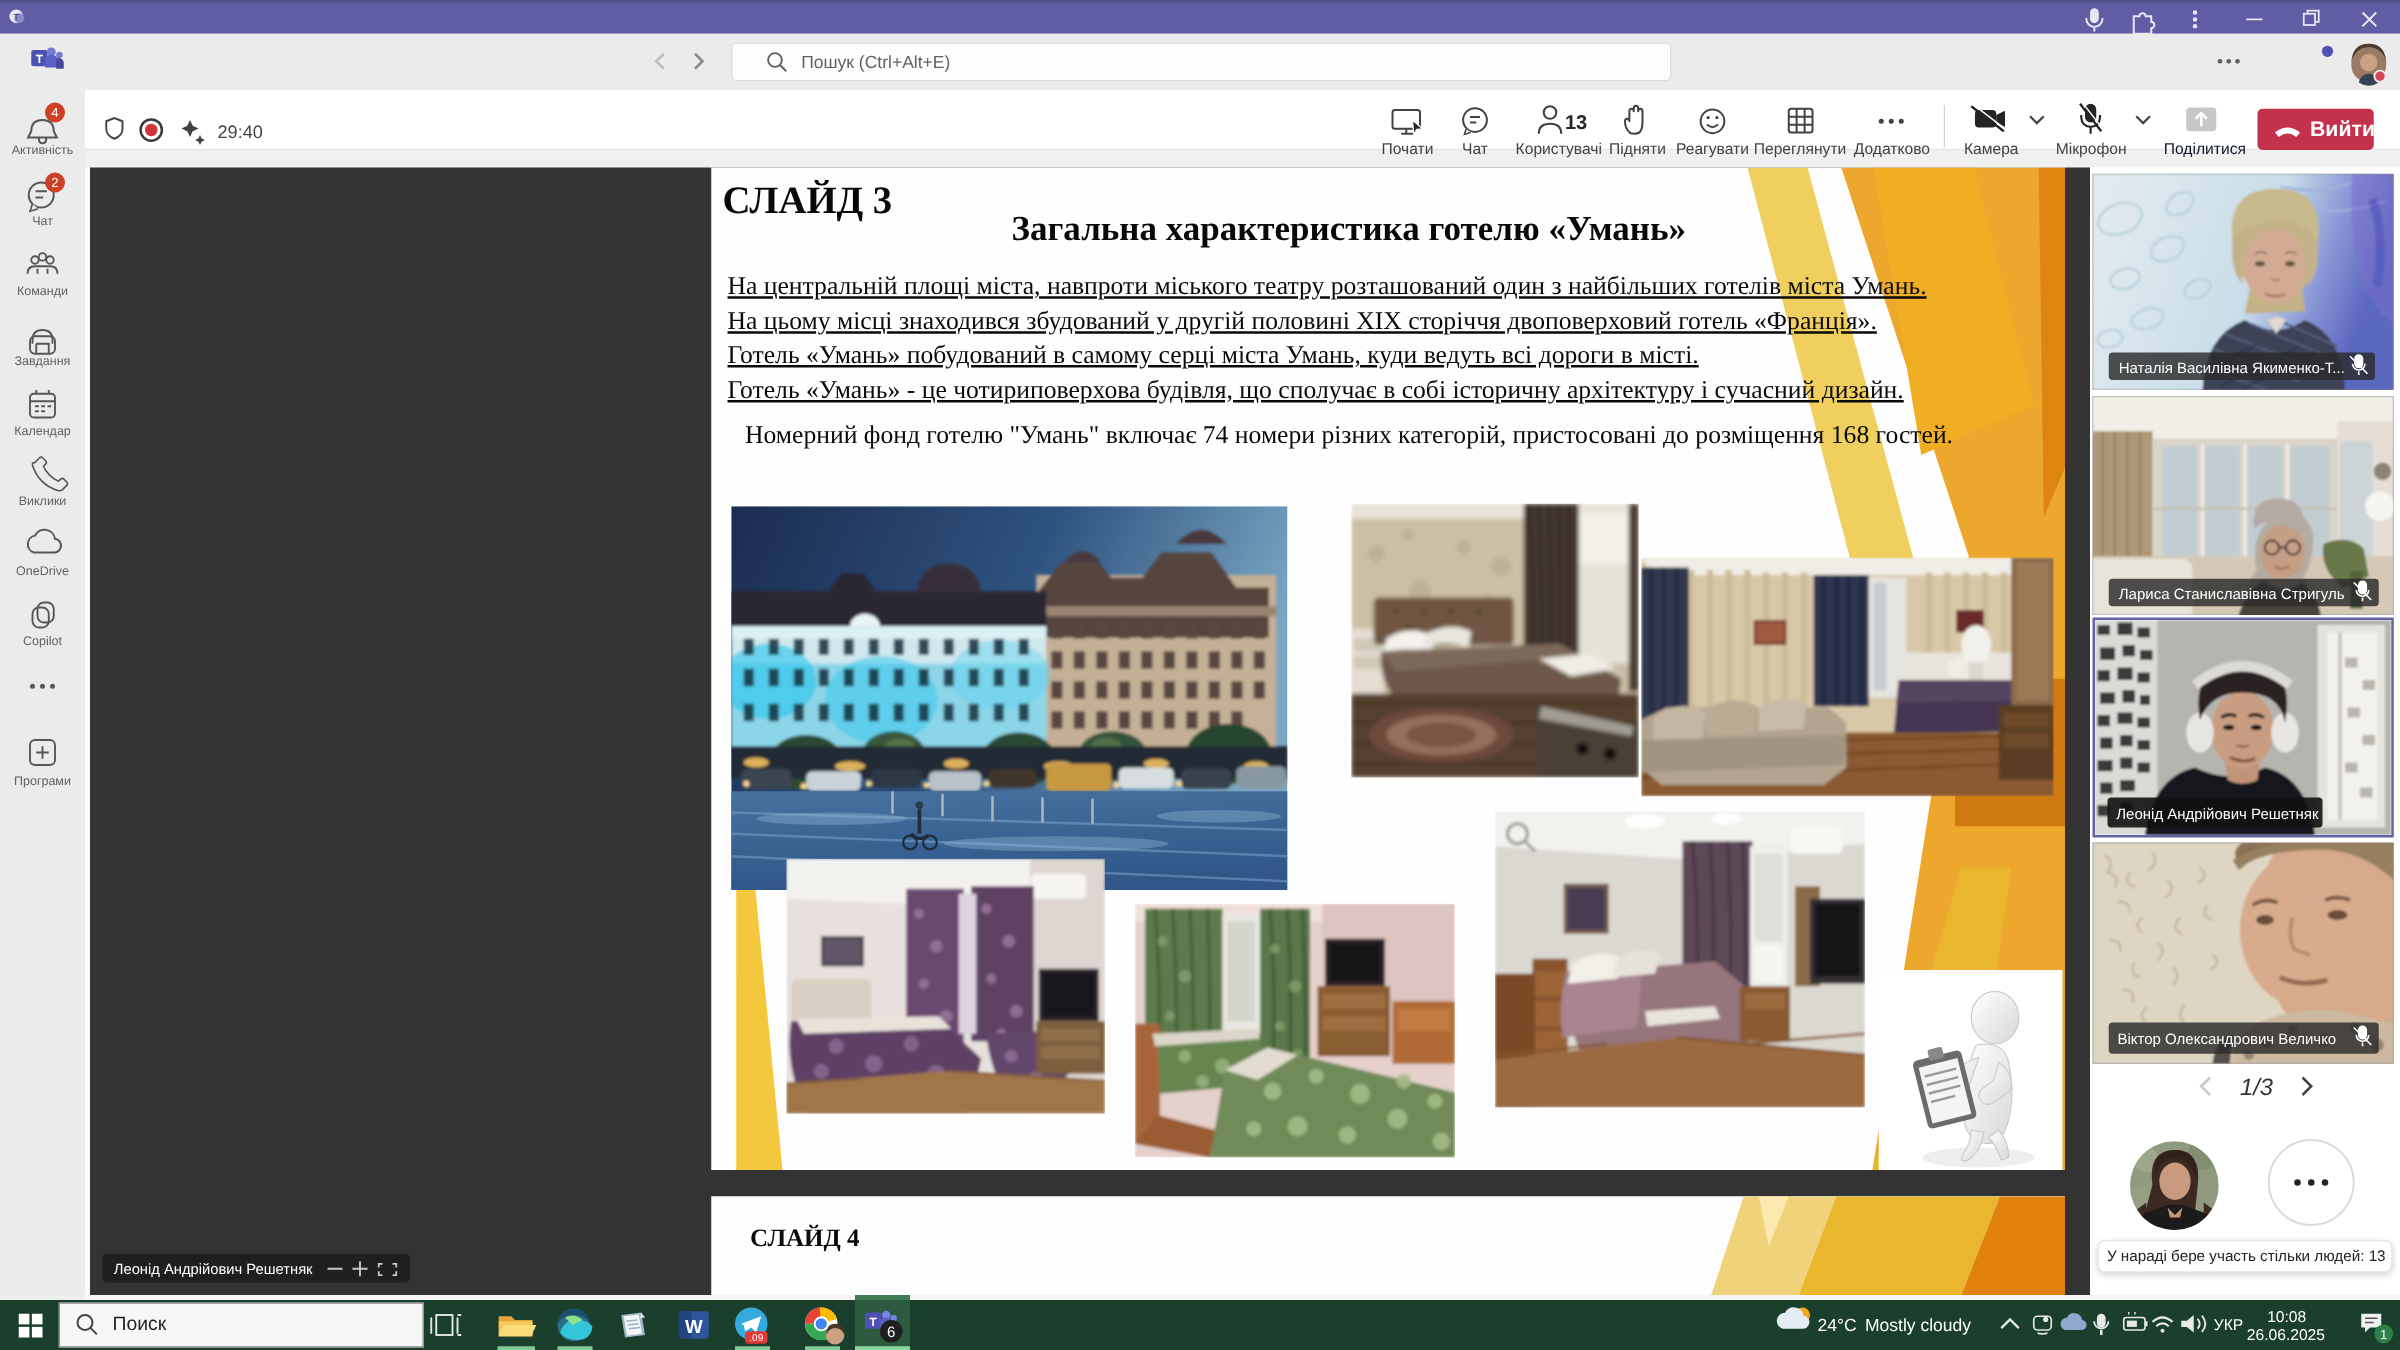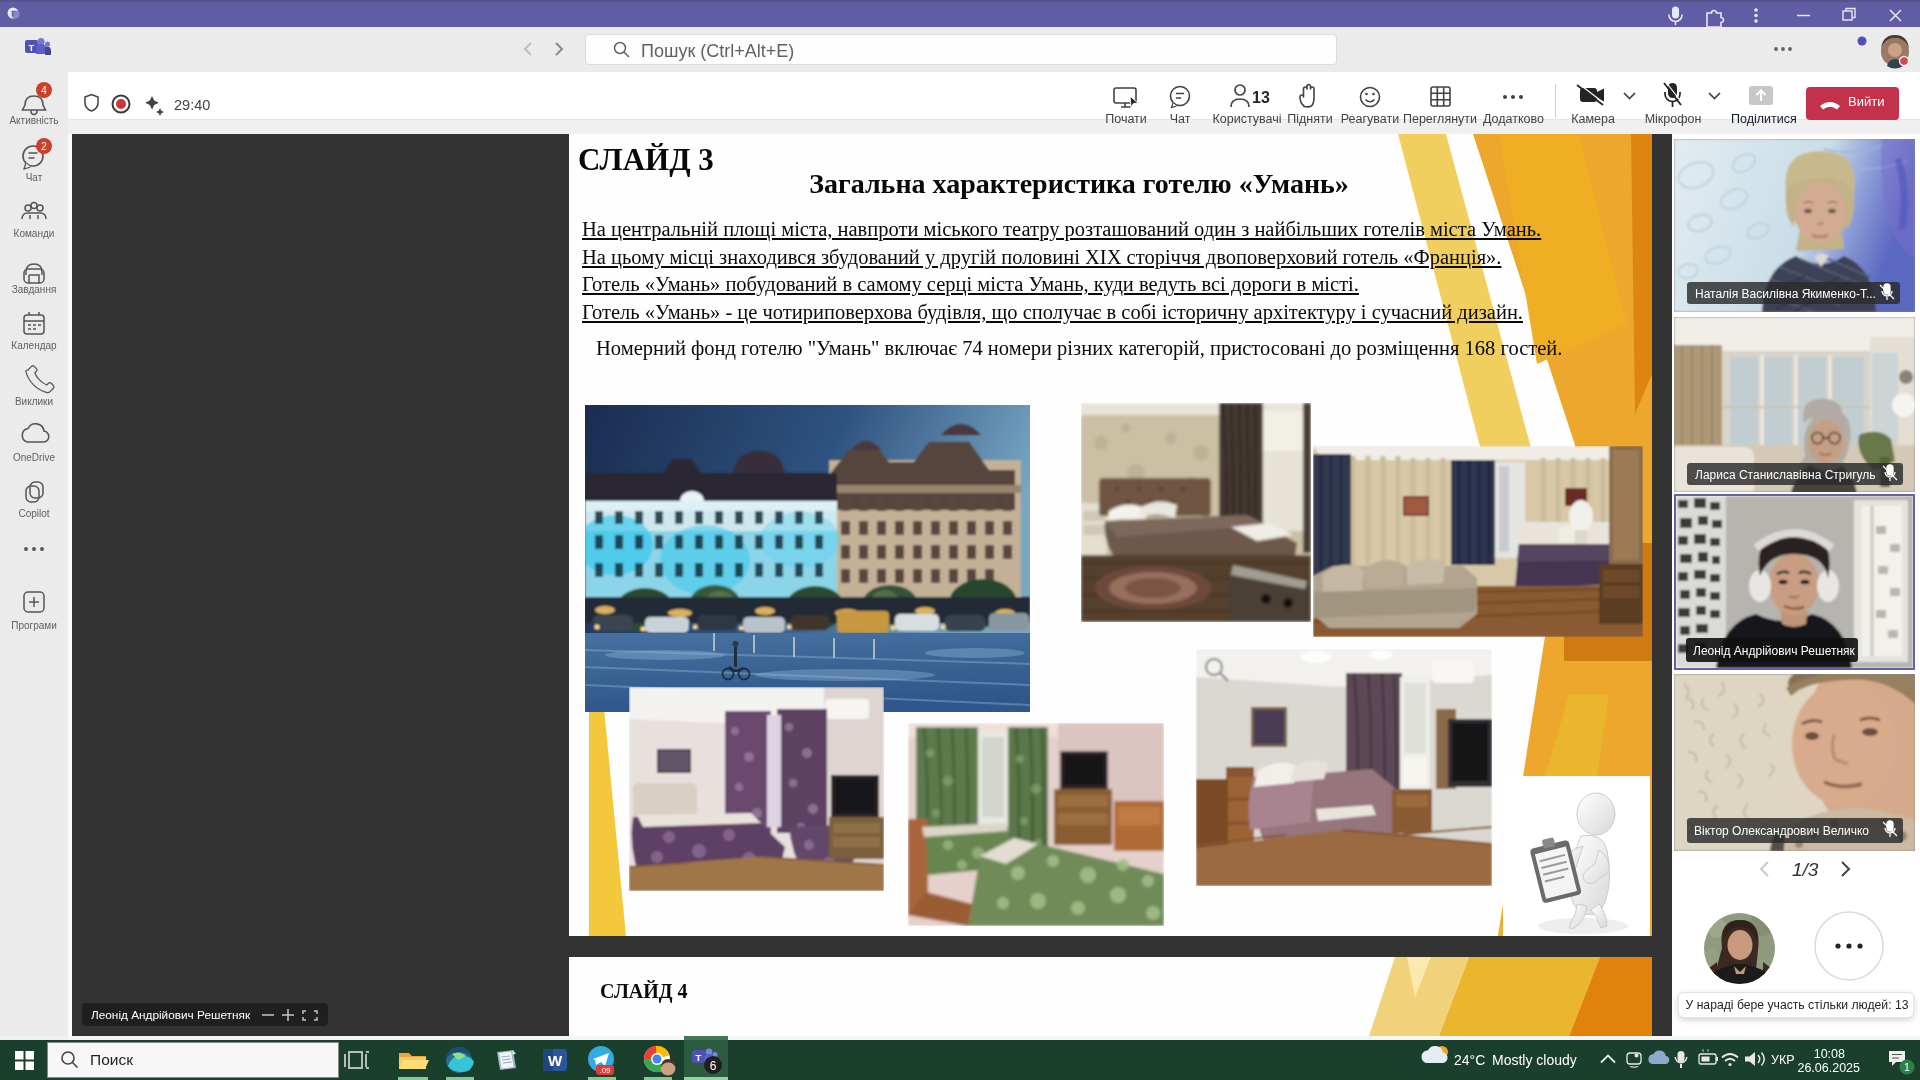--- a/index.html
+++ b/index.html
@@ -6,21 +6,21 @@
   html,body { width:1920px; height:1080px; overflow:hidden; font-family:"Liberation Sans",sans-serif; }
   #root { position:relative; width:1920px; height:1080px; background:#f0f0f0; }
   .abs { position:absolute; }
 
   
   #titlebar { left:0; top:0; width:1920px; height:27px; background:#605da5; color:#fff; border-top:2px solid #55538b; }
   #titlebar .ttxt { position:absolute; left:28px; top:6px; font-size:12px; color:#f2f2fa; letter-spacing:0.2px; }
 
   
   #appheader { left:0; top:27px; width:1920px; height:45px; background:#ebebeb; }
-  #searchbox { position:absolute; left:585px; top:7px; width:752px; height:31px; background:#fdfdfd; border:1px solid #dcdcdc; border-radius:4px; color:#616161; font-size:18px; }
+  #searchbox { position:absolute; left:585px; top:7px; width:752px; height:31px; background:#fdfdfd; border:1px solid #dcdcdc; border-radius:4px; color:#616161; font-size:14px; }
 
   
   #meetbar { left:68px; top:72px; width:1852px; height:48px; background:#fff; border-bottom:1px solid #e5e5e5; }
   .mlabel { position:absolute; font-size:12.5px; color:#424242; text-align:center; white-space:nowrap; }
 
   
   #sidebar { left:0; top:72px; width:68px; height:964px; background:#ebebeb; }
   .sblabel { position:absolute; width:68px; text-align:center; font-size:10px; color:#616161; }
 
   
@@ -709,21 +709,21 @@
     <div class="mlabel" style="left:1272px;top:40px;width:60px">Реагувати</div>
     <div class="mlabel" style="left:1332px;top:40px;width:80px">Переглянути</div>
     <div class="mlabel" style="left:1415px;top:40px;width:60px">Додатково</div>
     <div class="mlabel" style="left:1495px;top:40px;width:60px">Камера</div>
     <div class="mlabel" style="left:1575px;top:40px;width:60px">Мікрофон</div>
     <div class="mlabel" style="left:1663px;top:40px;width:60px;color:#0f172a">Поділитися</div>
     <div style="position:absolute;left:1738px;top:15px;width:93px;height:33px;background:#c4314b;border-radius:4px;color:#fff;">
       <svg width="24" height="12" style="position:absolute;left:12px;top:11px">
           <path d="M2 8 q10 -8 20 0 l-3 3.5 q-7 -5.5 -14 0 z" fill="#fff"></path>
         </svg>
-      <span style="position:absolute;left:42px;top:7px;font-size:13px;font-weight:normal;">Вийти</span>
+      <span style="position:absolute;left:42px;top:7px;font-size:17px;font-weight:bold;">Вийти</span>
     </div>
   </div>
   <div id="sidebar" class="abs">
     <svg width="68" height="964" style="position:absolute;left:0;top:0">
       <g stroke="#565656" stroke-width="1.6" fill="none">
         <path d="M25 33 q0 -9 9 -9 q9 0 9 9 l2.5 5 h-23 z M31 38.5 q0 4 3 4 q3 0 3 -4"></path>
       </g>
       <circle cx="44" cy="18" r="8" fill="#cc4125"></circle>
         <text x="44" y="21.7" font-size="10.5" fill="#fff" text-anchor="middle" font-family="Liberation Sans">4</text>
 

